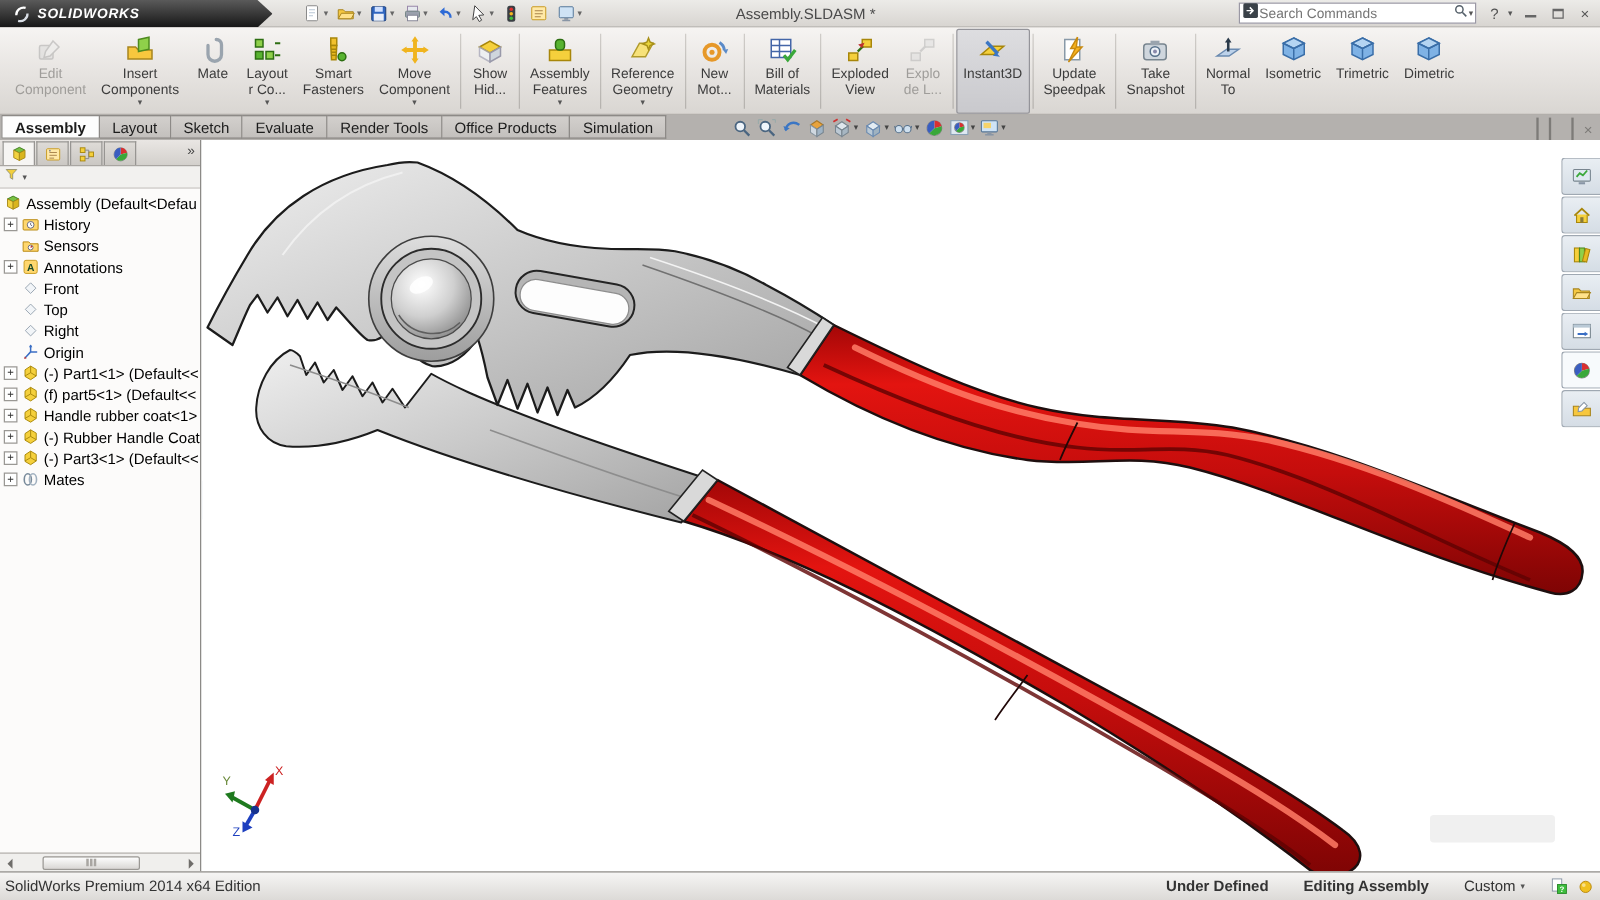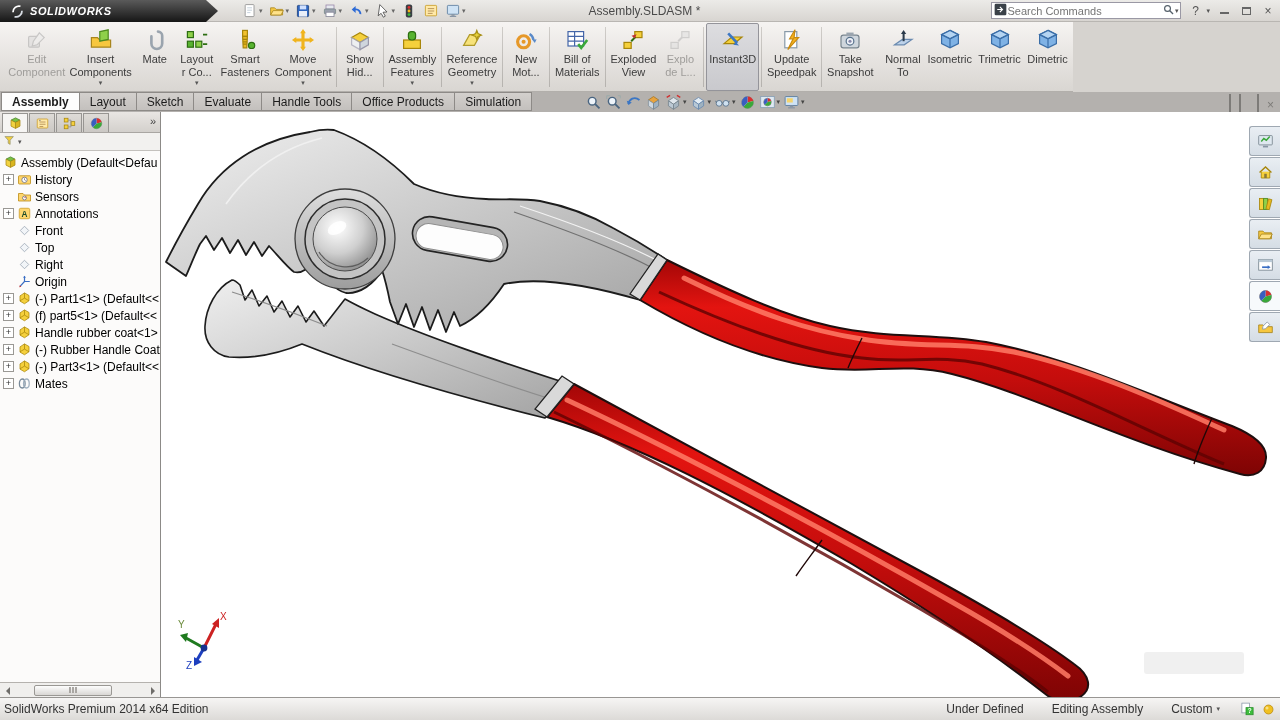--- a/index.html
+++ b/index.html
@@ -27,21 +27,21 @@
   .searchbox input { border:none; outline:none; flex:1; font-size:11px; color:#555; min-width:0;
     font-family:"Liberation Sans",sans-serif; }
   .searchbox .mag svg { width:13px; height:13px; }
   .scaret { font-size:7px; color:#555; }
   .winbtn { font-size:12px; color:#555; width:16px; text-align:center; cursor:default; }
   .ico-min { display:inline-block; width:9px; height:2px; background:#666; margin-bottom:1px; }
   .ico-restore { display:inline-block; width:9px; height:8px; border:1px solid #666; border-top:2px solid #666; }
   .helpcaret { font-size:7px; color:#555; margin-left:-3px; }
 
   
-  .ribbon { position:absolute; top:22px; left:0; width:1073px; height:70px;
+  .ribbon { position:absolute; top:22px; left:0; width:1280px; height:70px;
     background:linear-gradient(#f6f4f2,#e6e3e0 55%,#d9d6d2); border-bottom:1px solid #b2afab;
     display:flex; align-items:stretch; padding:1px 2px 0 6px; }
   .rbtn { display:flex; flex-direction:column; align-items:center; padding:3px 5px 0 5px;
     min-width:42px; border:1px solid transparent; cursor:default; }
   .rbtn .ricon { height:26px; display:flex; align-items:center; }
   .rbtn .ricon svg { width:24px; height:24px; }
   .rbtn .rl { font-size:11px; line-height:13px; color:#3c3c3c; white-space:nowrap; }
   .rbtn .rcaret { font-size:7px; color:#555; height:8px; line-height:8px; }
   .rbtn.disabled .rl { color:#9f9d9a; }
   .rbtn.disabled .ricon { opacity:.45; filter:grayscale(1); }
@@ -121,21 +121,21 @@
     display:flex; align-items:center; justify-content:center; cursor:default; }
   .tp-btn svg { width:17px; height:17px; }
   .tp-btn.active { background:#f7fafc; }
 
   
   .statusbar { position:absolute; bottom:0; left:0; width:1280px; height:23px;
     background:linear-gradient(#f6f5f4,#dcdad7); border-top:1px solid #989693;
     display:flex; align-items:center; font-size:12px; color:#333; }
   .sb-left { padding-left:4px; }
   .sb-rightgrp { position:absolute; right:4px; display:flex; align-items:center; gap:0; }
-  .sb-item { margin-right:28px; }
+  .sb-item { margin-right:28px;font-weight:bold; }
   .sb-custom { display:flex; align-items:center; gap:4px; margin-right:14px; }
   .sb-custom .ccaret { font-size:7px; color:#555; }
   .sb-ic { width:15px; height:15px; margin-left:6px; }
   .sb-ic svg { width:15px; height:15px; display:block; }
 </style>
 </head>
 <body>
 
 <div id="app">
 
@@ -491,21 +491,21 @@
         <div class="rcaret"></div>
       </div>
     </div>
 
   <div class="tabrow">
     <div class="tabs" id="tabs">
         <div class="tab active">Assembly</div>
         <div class="tab">Layout</div>
         <div class="tab">Sketch</div>
         <div class="tab">Evaluate</div>
-        <div class="tab">Handle Tools</div>
+        <div class="tab">Render Tools</div>
         <div class="tab">Office Products</div>
         <div class="tab">Simulation</div>
       </div>
     <div class="headsup" id="headsup">
         <span class="hu-btn">
           <svg viewBox="0 0 20 20">
             <circle cx="8.5" cy="8.5" r="4.5" fill="#eef4fa" stroke="#4a6580" stroke-width="1.7"></circle>
             <path d="M12 12l5 5" stroke="#4a6580" stroke-width="2.2"></path>
           </svg>
         </span>

